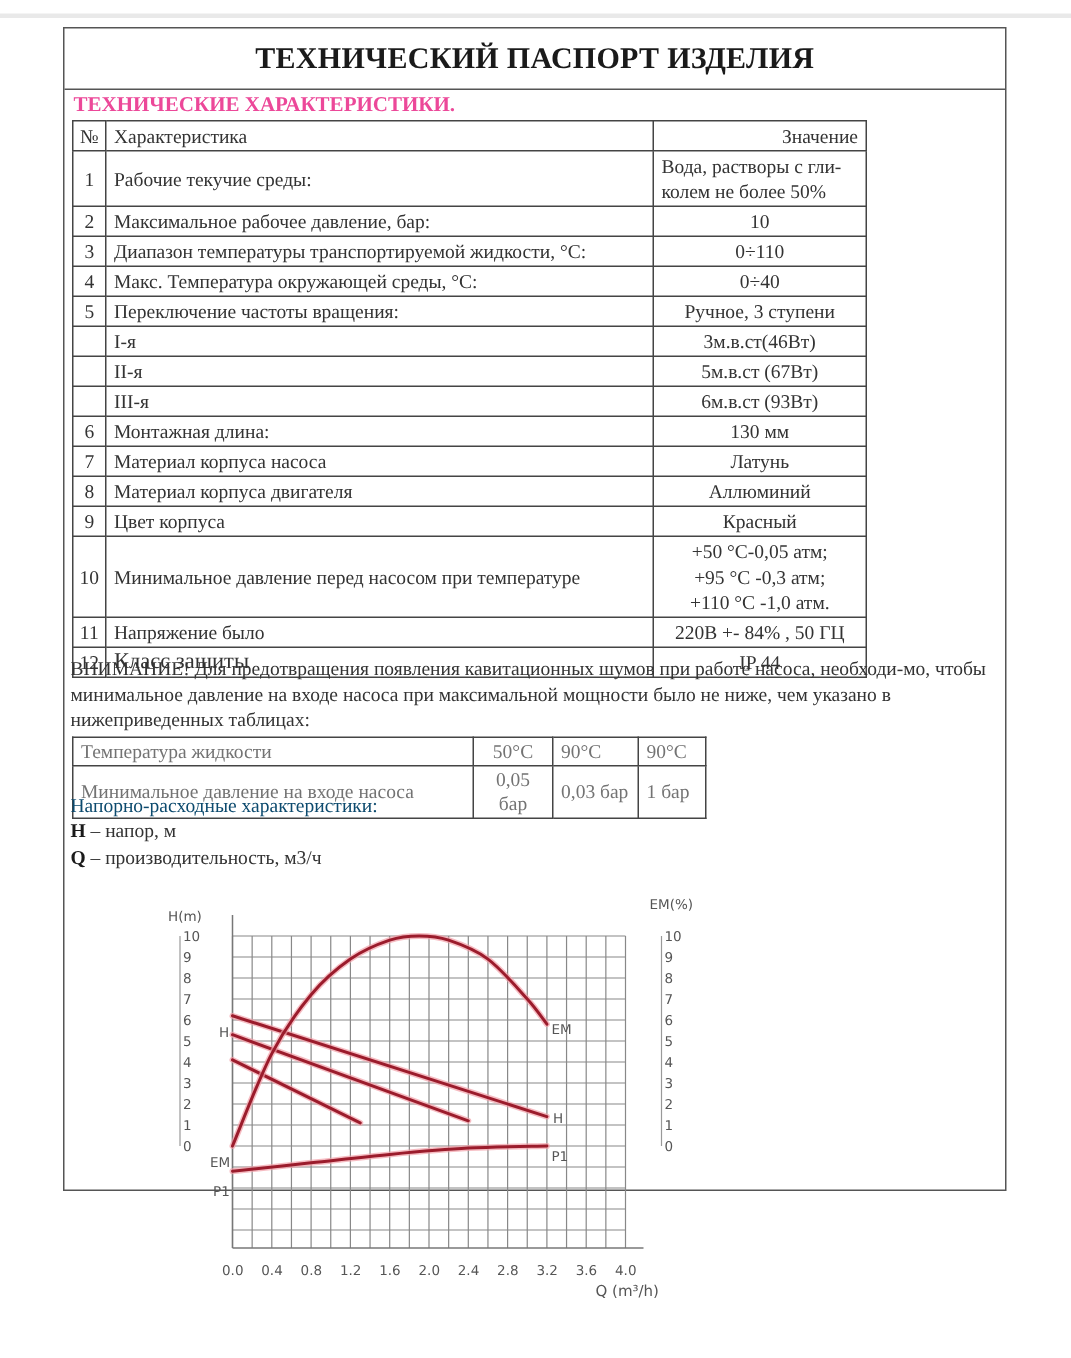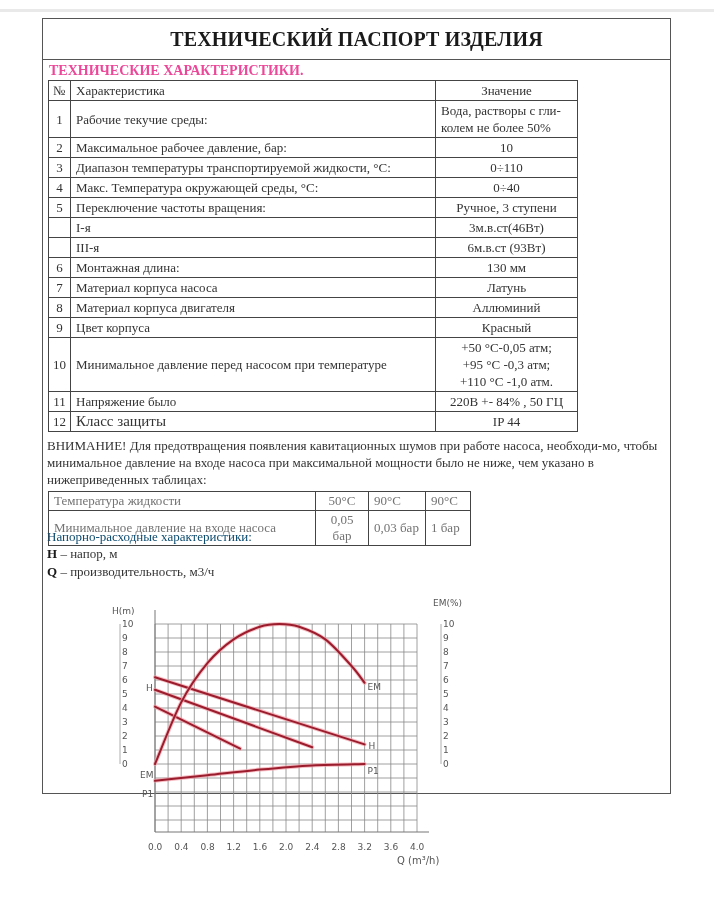--- a/index.html
+++ b/index.html
@@ -7,21 +7,21 @@
   .topbar { position:absolute; left:0; top:9px; width:714px; height:3px; background:#e9e9e9; }
   .frame { position:absolute; left:42px; top:18px; width:629px; height:776px; border:1.5px solid #555; box-sizing:border-box; }
   .title-box { position:absolute; left:0; top:0; width:100%; height:41px; border-bottom:1.5px solid #555; box-sizing:border-box; display:flex; align-items:center; justify-content:center; }
   .title { font-size:20px; font-weight:bold; letter-spacing:0.2px; color:#1a1a1a; }
   .section-title { position:absolute; left:6px; top:44px; font-size:14px; font-weight:bold; color:#ec4899; }
   table { border-collapse:collapse; font-size:13px; }
   .spec-table { position:absolute; left:5px; top:61px; width:530px; }
   .spec-table td { border:1px solid #444; padding:1px 5px; line-height:17px; vertical-align:middle; color:#333; }
   .spec-table td.num { width:15px; text-align:center; padding:1px 3px; }
   .spec-table td.val { width:131px; text-align:center; }
-  .spec-table td.valhead { text-align:center; }
+  .spec-table td.valhead { text-align:right; }
   .spec-table td.big { font-size:15px; }
   .warning { position:absolute; left:4px; top:418px; width:620px; font-size:13px; line-height:17px; color:#333; }
   .temp-table { position:absolute; left:5px; top:472px; }
   .temp-table td { border:1px solid #444; padding:1px 5px; line-height:16px; color:#737373; font-size:13px; }
   .temp-table td.c { text-align:center; }
   .pq-title { position:absolute; left:4px; top:510px; font-size:13px; font-weight:normal; color:#0c4a6e; }
   .legend-line { position:absolute; left:4px; font-size:13px; color:#333; }
   .legend-line b { color:#1a1a1a; }
   .chart { position:absolute; left:100px; top:590px; width:400px; height:280px; }
   .chart svg { position:absolute; left:0; top:0; }
@@ -72,20 +72,25 @@
         </tr>
         <tr>
           <td class="num">5</td>
           <td>Переключение частоты вращения:</td>
           <td class="val">Ручное, 3 ступени</td>
         </tr>
         <tr>
           <td class="num"></td>
           <td>I-я</td>
           <td class="val">3м.в.ст(46Вт)</td>
+        </tr>
+        <tr>
+          <td class="num"></td>
+          <td>II-я</td>
+          <td class="val">5м.в.ст (67Вт)</td>
         </tr>
         <tr>
           <td class="num"></td>
           <td>III-я</td>
           <td class="val">6м.в.ст (93Вт)</td>
         </tr>
         <tr>
           <td class="num">6</td>
           <td>Монтажная  длина:</td>
           <td class="val">130 мм</td>

